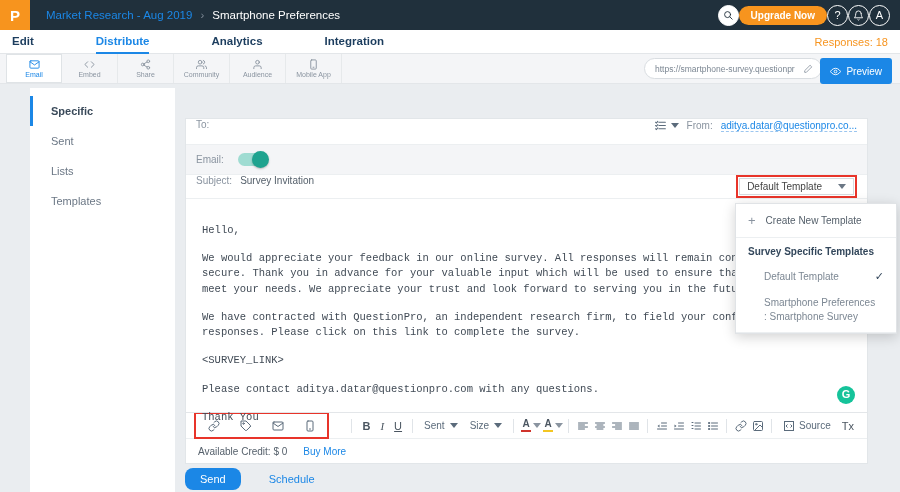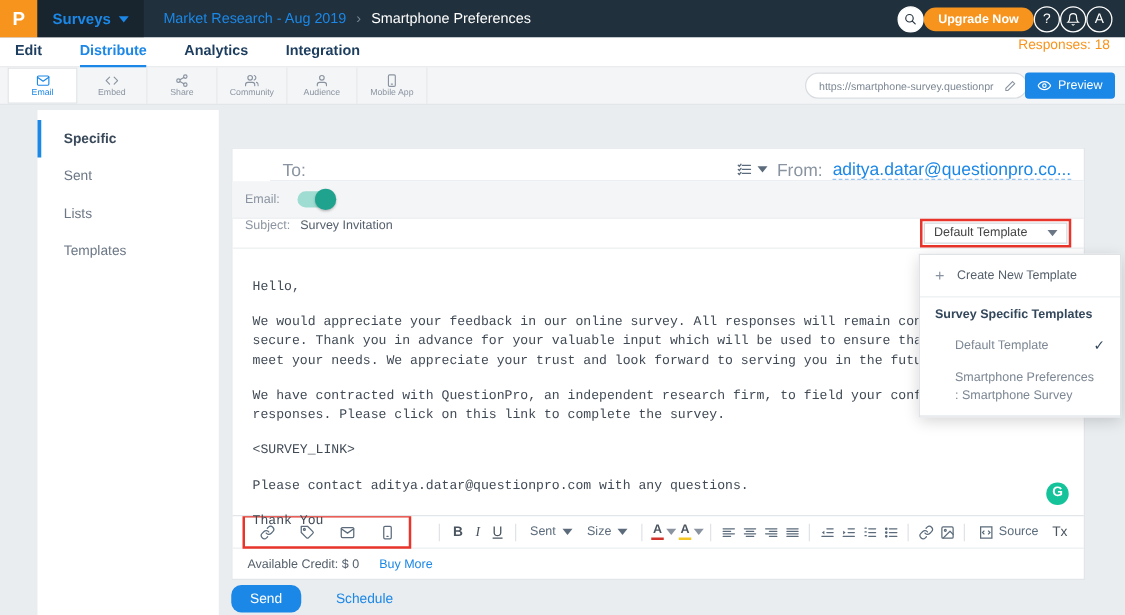--- a/index.html
+++ b/index.html
@@ -15,45 +15,45 @@
   .bc-parent { color:#1b87e6; cursor:pointer; }
   .bc-sep { color:#7c8793; }
   .bc-current { color:#ffffff; }
   .topbar-right { margin-left:auto; display:flex; align-items:center; gap:0; padding-right:10px; }
   .circle-btn { width:21px; height:21px; border:1px solid #fff; border-radius:50%; color:#fff; font-size:11px; display:flex; align-items:center; justify-content:center; cursor:pointer; flex:none; }
   .circle-btn.search { background:#fff; color:#22303c; border-color:#fff; }
   .circle-btn svg { width:11px; height:11px; stroke:currentColor; fill:none; stroke-width:2; stroke-linecap:round; }
   .upgrade-btn { background:#f7941e; color:#fff; font-size:10px; font-weight:bold; border-radius:11px; padding:4px 12px; cursor:pointer; }
 
   
-  .nav { position:absolute; top:30px; left:0; right:0; height:24px; background:#fff; border-bottom:1px solid #e3e6e9; display:flex; padding:0 12px; }
+  .nav { position:absolute; top:30px; left:0; right:0; height:24px; background:#fff; border-bottom:1px solid #e3e6e9; display:flex; align-items:center; padding:0 12px;gap:32px; }
   .nav-tab { font-size:11.5px; color:#1c3d5e; font-weight:bold; margin-right:30px; height:24px; display:flex; align-items:center; cursor:pointer; border-bottom:2px solid transparent; }
   .nav-tab.active { color:#1b87e6; border-bottom-color:#1b87e6; }
   .responses { margin-left:auto; color:#f7941e; font-size:11px; }
 
   
   .channels { position:absolute; top:54px; left:0; right:0; height:30px; background:#f4f5f7; border-bottom:1px solid #e3e6e9; display:flex; align-items:stretch; padding-left:6px; }
   .channel { width:56px; display:flex; flex-direction:column; align-items:center; justify-content:center; gap:1px; color:#8a94a0; border-right:1px solid #e6e9eb; cursor:pointer; }
   .channel svg { width:11px; height:11px; stroke:currentColor; fill:none; stroke-width:2; stroke-linecap:round; stroke-linejoin:round; }
   .channel .lbl { font-size:7px; }
   .channel.active { background:#fff; border:1px solid #dfe3e6; color:#1b87e6; }
   .url-box { position:absolute; right:78px; top:58px; width:178px; height:21px; background:#fff; border:1px solid #d9dde1; border-radius:11px; display:flex; align-items:center; padding:0 8px; gap:6px; }
   .url-box input { border:none; outline:none; flex:1; font-size:8.5px; color:#7c8793; font-family:"Liberation Sans", sans-serif; background:transparent; min-width:0; }
   .url-box svg { width:10px; height:10px; stroke:#8a94a0; fill:none; stroke-width:2; flex:none; cursor:pointer; }
-  .preview-btn { position:absolute; right:8px; top:58px; height:21px; background:#1b87e6; color:#fff; border-radius:3px; font-size:10px; display:flex; align-items:center; gap:5px; padding:0 10px; cursor:pointer; }
+  .preview-btn { position:absolute; right:8px; top:58px; height:26px; background:#1b87e6; color:#fff; border-radius:3px; font-size:10px; display:flex; align-items:center; gap:5px; padding:0 10px; cursor:pointer; }
   .preview-btn svg { width:11px; height:11px; stroke:#fff; fill:none; stroke-width:2; }
 
   
   .sidebar { position:absolute; left:30px; top:88px; width:145px; bottom:0; background:#fff; padding-top:8px; }
   .side-item { height:30px; display:flex; align-items:center; padding-left:18px; font-size:11px; color:#6b7785; border-left:3px solid transparent; cursor:pointer; }
   .side-item.active { border-left-color:#1b87e6; color:#3a4a5a; font-weight:bold; }
 
   
   .main { position:absolute; left:185px; top:118px; width:683px; background:#fff; border:1px solid #e2e6e9; }
-  .to-row { height:26px; display:flex; align-items:flex-end; padding:0 10px; font-size:14px; color:#8a94a0; border-bottom:1px solid #eceff1;margin-left:30px; }
+  .to-row { height:26px; display:flex; align-items:flex-start; padding:0 10px; font-size:10px; color:#8a94a0; border-bottom:1px solid #eceff1; }
   .to-right { margin-left:auto; display:flex; align-items:center; gap:8px; }
   .list-icon { display:flex; align-items:center; gap:4px; color:#5b6b7b; cursor:pointer; }
   .list-icon svg { width:13px; height:13px; stroke:currentColor; fill:none; stroke-width:2; stroke-linecap:round; }
   .from-value { color:#1b87e6; border-bottom:1px dashed #9cc6ef; cursor:pointer; }
   .email-row { height:30px; background:#f4f5f7; display:flex; align-items:center; gap:14px; padding:0 10px; font-size:10px; color:#8a94a0; border-bottom:1px solid #eceff1; }
   .toggle { width:30px; height:13px; border-radius:7px; background:#9fdcd2; position:relative; cursor:pointer; }
   .toggle .knob { position:absolute; right:-1px; top:-2px; width:17px; height:17px; border-radius:50%; background:#1fa38f; box-shadow:0 1px 2px rgba(0,0,0,.25); }
   .subject-row { height:24px; display:flex; align-items:flex-start; padding:0 10px; font-size:10px; border-bottom:1px solid #eceff1; }
   .subject-label { color:#8a94a0; margin-right:8px; }
   .subject-value { color:#55606b; }
@@ -99,24 +99,20 @@
   .menu-divider { border-top:1px solid #eceff1; }
   .menu-section.last { padding-bottom:10px; }
 </style>
 </head>
 <body>
 
 <div class="page">
 
   <div class="topbar">
     <div class="logo">P</div>
-    <div class="product-menu">
-      <span>Surveys</span>
-      <span class="caret-down"></span>
-    </div>
     <div class="breadcrumb">
       <span class="bc-parent">Market Research - Aug 2019</span>
       <span class="bc-sep">›</span>
       <span class="bc-current">Smartphone Preferences</span>
     </div>
     <div class="topbar-right">
       <div class="circle-btn search">
         <svg viewBox="0 0 24 24">
             <circle cx="10" cy="10" r="6.5"></circle>
             <line x1="15" y1="15" x2="20" y2="20"></line>

